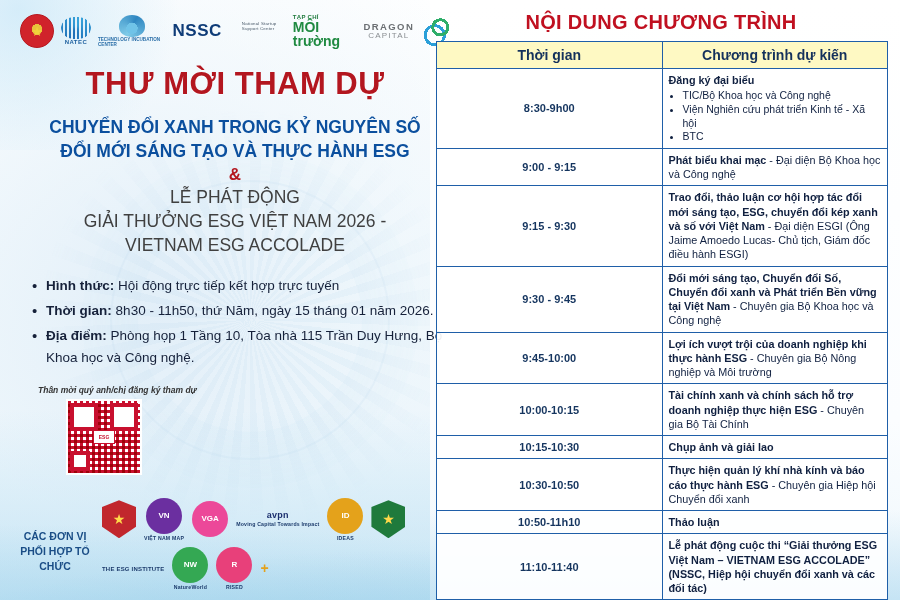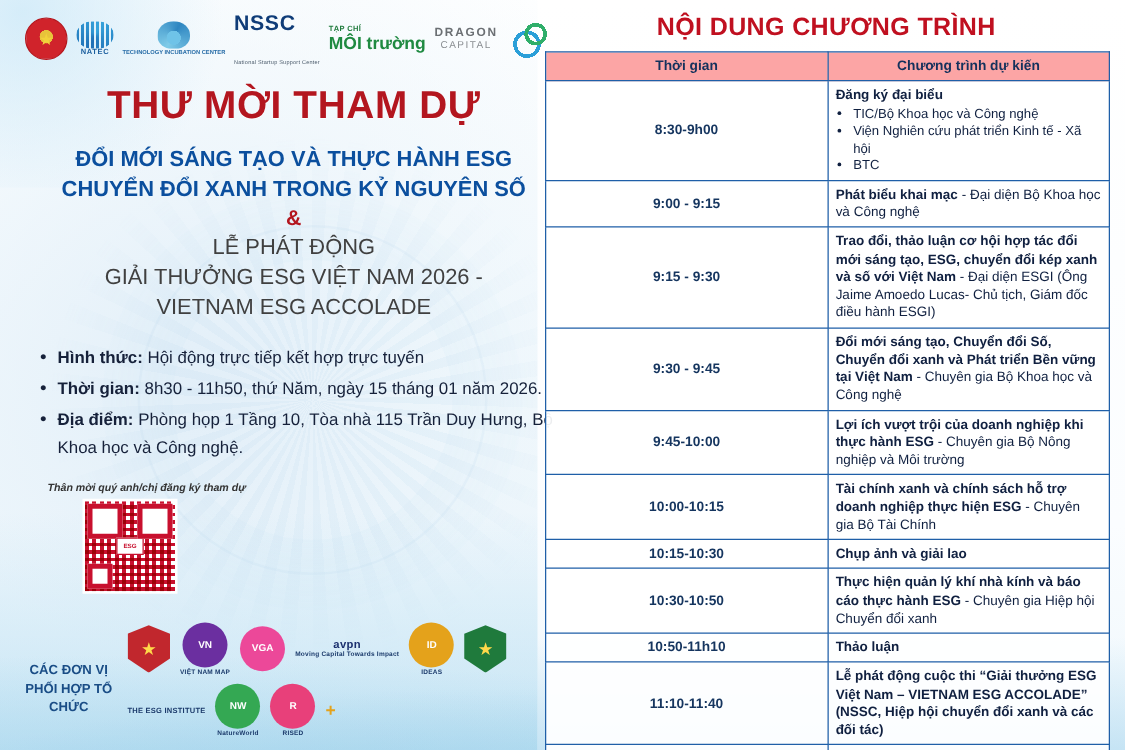--- a/index.html
+++ b/index.html
@@ -92,21 +92,21 @@
   }
   .logo-natec .txt { font-size: 6px; color: #1c5f9e; font-weight: bold; letter-spacing: .5px; }
   .logo-tech { display: flex; flex-direction: column; align-items: center; line-height: 1.1; }
   .logo-tech .mark {
     width: 26px; height: 22px;
     background: radial-gradient(circle at 50% 60%, #6fc3e8 0 30%, transparent 31%),
                 conic-gradient(from 30deg, #2e86c1, #7fcbe8, #2e86c1);
     border-radius: 50% 50% 45% 45%;
   }
   .logo-tech .txt { font-size: 4.6px; color: #2a6ea8; font-weight: bold; }
-  .logo-nssc { display: flex; flex-direction: column; line-height: 1.05; gap: 20px; }
+  .logo-nssc { display: flex; flex-direction: row; line-height: 1.05; gap: 20px; }
   .logo-nssc .big { font-size: 17px; font-weight: 800; color: #0f3c78; letter-spacing: .5px; }
   .logo-nssc .sub { font-size: 4.4px; color: #4a5a6a; letter-spacing: .2px; }
   .logo-moitruong { display: flex; flex-direction: column; line-height: 1; }
   .logo-moitruong .t1 { font-size: 6px; color: #1f7a3c; font-weight: bold; letter-spacing: .3px; }
   .logo-moitruong .t2 { font-size: 14px; color: #1f8a41; font-weight: 800; }
   .logo-dragon { display: flex; flex-direction: column; line-height: 1.05; align-items: center; }
   .logo-dragon .t1 { font-size: 9.5px; letter-spacing: 1.4px; color: #6b6f73; font-weight: 600; }
   .logo-dragon .t2 { font-size: 8px; letter-spacing: 1.2px; color: #8a8e92; }
   .logo-swirl {
     width: 40px; height: 32px;
@@ -231,22 +231,22 @@
     width: 452px;
     border-collapse: collapse;
     background: rgba(255,255,255,.92);
     table-layout: fixed;
   }
   table.agenda th, table.agenda td {
     border: 1px solid #1f5fa8;
     vertical-align: middle;
   }
   table.agenda th {
-    font-size: 11px; color: #14315c; font-weight: 700;
-    padding: 5px 2px; text-align: center; background: #fca5a5;
+    font-size: 14px; color: #14315c; font-weight: 700;
+    padding: 5px 2px; text-align: center; background: #fef9c3;
   }
   table.agenda td.time {
     width: 82px;
     text-align: center;
     font-size: 11px;
     font-weight: 700;
     color: #15355f;
     padding: 4px 2px;
   }
   table.agenda td.desc {
@@ -298,22 +298,22 @@
       <div class="logo-dragon">
         <div class="t1">DRAGON</div>
         <div class="t2">CAPITAL</div>
       </div>
       <div class="logo-swirl"></div>
     </div>
 
     <div class="title-main">THƯ MỜI THAM DỰ</div>
 
     <div class="subtitle">
+      <div>CHUYỂN ĐỔI XANH TRONG KỶ NGUYÊN SỐ</div>
       <div>ĐỔI MỚI SÁNG TẠO VÀ THỰC HÀNH ESG</div>
-      <div>CHUYỂN ĐỔI XANH TRONG KỶ NGUYÊN SỐ</div>
     </div>
 
     <div class="amp">&amp;</div>
 
     <div class="subtitle2">
       <div>LỄ PHÁT ĐỘNG</div>
       <div>GIẢI THƯỞNG ESG VIỆT NAM 2026 -</div>
       <div>VIETNAM ESG ACCOLADE</div>
     </div>
 

